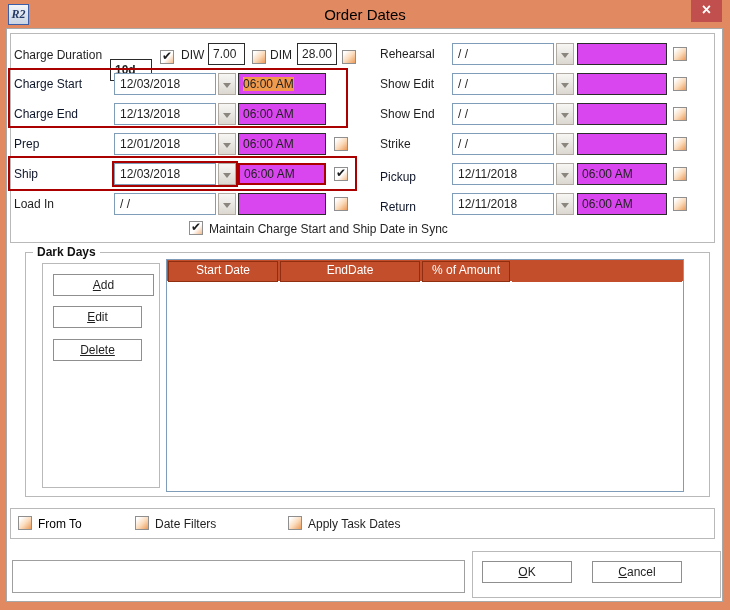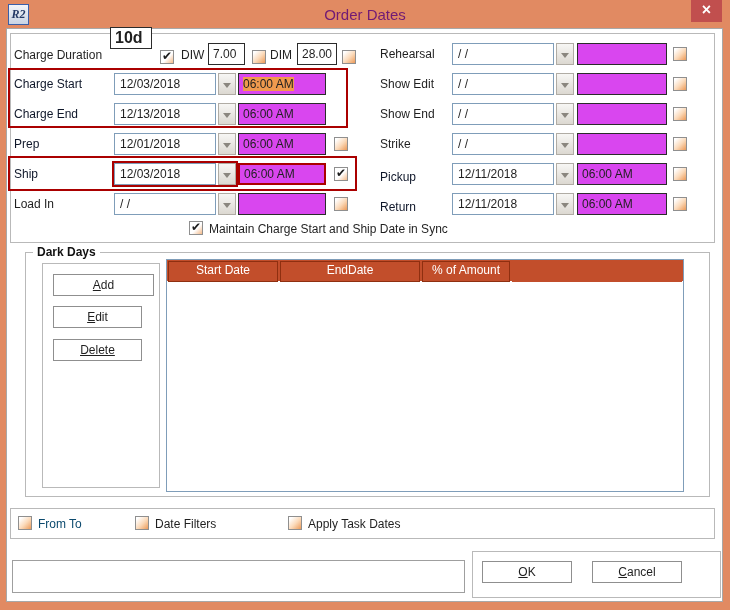--- a/index.html
+++ b/index.html
@@ -5,29 +5,29 @@
   * { margin:0; padding:0; box-sizing:border-box; }
   html,body { width:730px; height:610px; }
   body {
     font-family:"Liberation Sans","DejaVu Sans",sans-serif;
     font-size:12px; color:#1f1f1f;
     background:#E18A62;
     position:relative; overflow:hidden;
   }
   
   .titlebar { position:absolute; left:0; top:0; width:730px; height:28px; background:#E18A62; }
-  .title { position:absolute; left:0; top:6px; width:100%; text-align:center; color:#701a75; font-size:15px; }
+  .title { position:absolute; left:0; top:6px; width:100%; text-align:center; color:#000000; font-size:15px; }
   .app-icon { position:absolute; left:8px; top:4px; width:21px; height:21px; background:linear-gradient(180deg,#f2f4f8,#c9d4e4); border:1px solid #3a5fa8; color:#243a66; font-family:"Liberation Serif",serif; font-style:italic; font-weight:bold; font-size:12px; text-align:center; line-height:19px; }
   .close-btn { position:absolute; right:8px; top:0; width:31px; height:22px; background:#C14F4E; color:#fff; text-align:center; line-height:20px; font-size:16px; font-weight:bold; cursor:pointer; }
   
   .content { position:absolute; left:6px; top:28px; width:717px; height:574px; background:#ffffff; border:1px solid #a8a8a8; }
   .panelbox { position:absolute; border:1px solid #b9b9b9; background:#fff; }
   .lbl { position:absolute; white-space:nowrap; }
   .blue { color:#0f172a;text-align:center; }
-  .gray { color:#0c4a6e; }
+  .gray { color:#000000; }
   .bold { font-weight:bold; }
   
   .vinput { position:absolute; height:22px; border:1px solid #2b2b2b; background:#fff; line-height:20px; padding-left:4px; font-size:12px; }
   
   .combo { position:absolute; width:122px; height:22px; }
   .cdate { position:absolute; left:0; top:0; width:102px; height:22px; border:1px solid #7F9DB9; background:#fff; line-height:20px; padding-left:5px; overflow:hidden; white-space:nowrap; }
   .carrow { position:absolute; left:104px; top:0; width:18px; height:22px; border:1px solid #b0aca4; background:linear-gradient(180deg,#f7f6f4,#dcd8d1); cursor:pointer; }
   .carrow::after { content:""; position:absolute; left:4px; top:9px; border:4px solid transparent; border-top:5px solid #8a867e; }
   .combo.red-outline { outline:2px solid #AA0000; }
   
@@ -63,21 +63,21 @@
   <div class="app-icon">R2</div>
   <div class="title">Order Dates</div>
   <div class="close-btn">×</div>
 </div>
 
 <div class="content"></div>
 
 <div class="panelbox" style="left:10px; top:33px; width:705px; height:210px;"></div>
 
 <div class="lbl" style="left:14px; top:48px;">Charge Duration</div>
-<div class="vinput bold" style="left:110px; top:27px; width:42px; font-size:16px;">10d</div>
+<div class="vinput bold" style="left:110px; top:59px; width:42px; font-size:12px;">10d</div>
 <div class="cb checked" style="left:160px; top:50px;"></div>
 <div class="lbl" style="left:181px; top:48px;">DIW</div>
 <div class="vinput" style="left:208px; top:43px; width:37px;">7.00</div>
 <div class="cb" style="left:252px; top:50px;"></div>
 <div class="lbl" style="left:270px; top:48px;">DIM</div>
 <div class="vinput" style="left:297px; top:43px; width:40px;">28.00</div>
 <div class="cb" style="left:342px; top:50px;"></div>
 
 <div class="lbl blue" style="left:14px; top:77px;">Charge Start</div>
 <div class="combo" style="left:114px; top:73px;">

